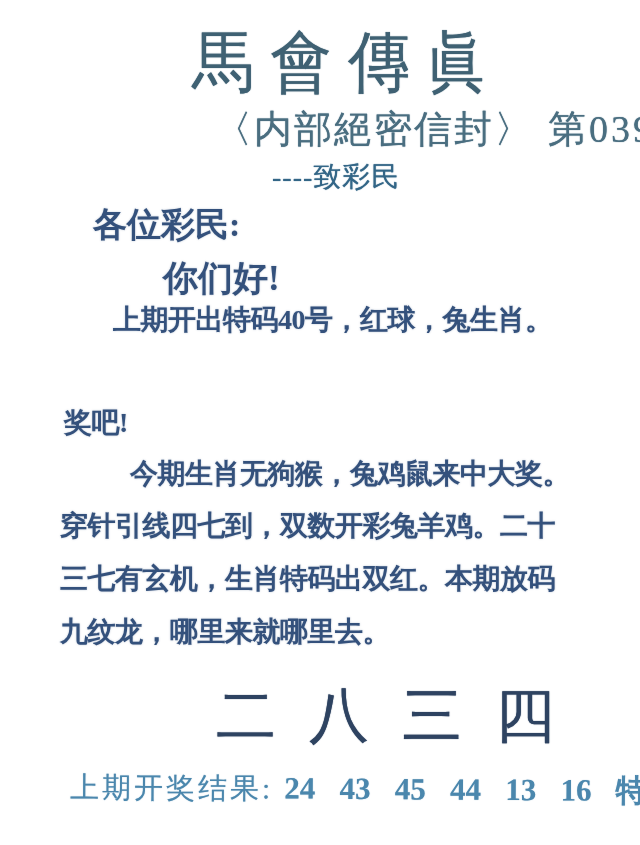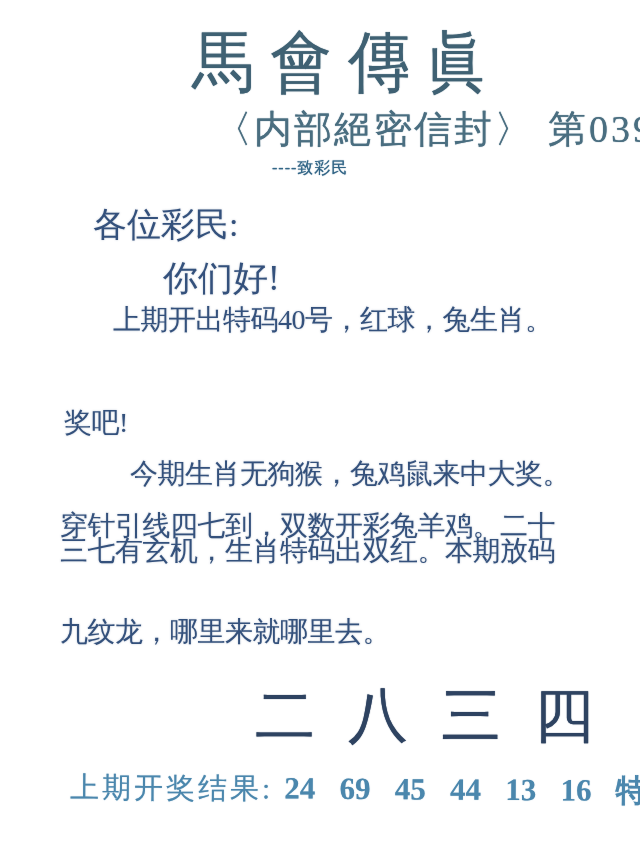--- a/index.html
+++ b/index.html
@@ -28,51 +28,51 @@
     font-size:38px;letter-spacing:2px;
     color:var(--subtitle_ink,#4a6e80);
     text-shadow:0 0 1px var(--subtitle_ink,#4a6e80);
     white-space:nowrap;
     text-align:right;
   }
   .subtitle .issue{margin-left:14px;letter-spacing:3px;}
 
   .dedication{
     position:absolute;left:272px;top:158px;
-    font-size:16px;letter-spacing:1px;
+    font-size:28px;letter-spacing:1px;
     color:var(--dedication_ink,#336687);
     text-shadow:0 0 1px var(--dedication_ink,#336687);
     white-space:nowrap;
   }
 
   
   .ink{
     color:var(--body_ink,#34517c);
     text-shadow:0 0 2px rgba(52,81,124,.35);
     white-space:nowrap;
+    font-weight:bold;
   }
   .salutation{position:absolute;left:93px;top:202px;font-size:34px;}
   .greeting{position:absolute;left:163px;top:247px;font-size:35px;margin-top:8px;}
   .bl{position:absolute;font-size:28px;letter-spacing:-0.5px;}
   .l1{left:113px;top:301px;}
   .l2{left:62px;top:352px;}
   .l3{left:64px;top:404px;}
   .l4{left:130px;top:455px;}
   .l5{left:60px;top:507px;}
-  .l6{left:60px;top:532px;}
+  .l6{left:60px;top:560px;}
   .l7{left:60px;top:613px;}
 
   
   .bigcode{
     position:absolute;left:216px;top:676px;
     font-size:60px;letter-spacing:9px;
     color:var(--code_ink,#2e4361);
     text-shadow:0 0 1px var(--code_ink,#2e4361);
     white-space:nowrap;
-    margin-left:39px;
   }
 
   
   .results{
     position:absolute;left:70px;top:766px;
     font-size:29px;
     color:var(--footer_ink,#4b87ad);
     text-shadow:0 0 1px rgba(75,135,173,.6);
     white-space:nowrap;
     transform:rotate(0.4deg);transform-origin:left center;
@@ -108,21 +108,21 @@
   <div class="bigcode">
     <span>二</span>
     <span>八</span>
     <span>三</span>
     <span>四</span>
   </div>
 
   <div class="results">
     <span class="flabel">上期开奖结果:</span>
     <span class="fnum">24</span>
-    <span class="fnum">69</span>
+    <span class="fnum">43</span>
     <span class="fnum">45</span>
     <span class="fnum">44</span>
     <span class="fnum">13</span>
     <span class="fnum">16</span>
     <span class="fnum">特40</span>
   </div>
 
 </div>
 
 </body></html>

